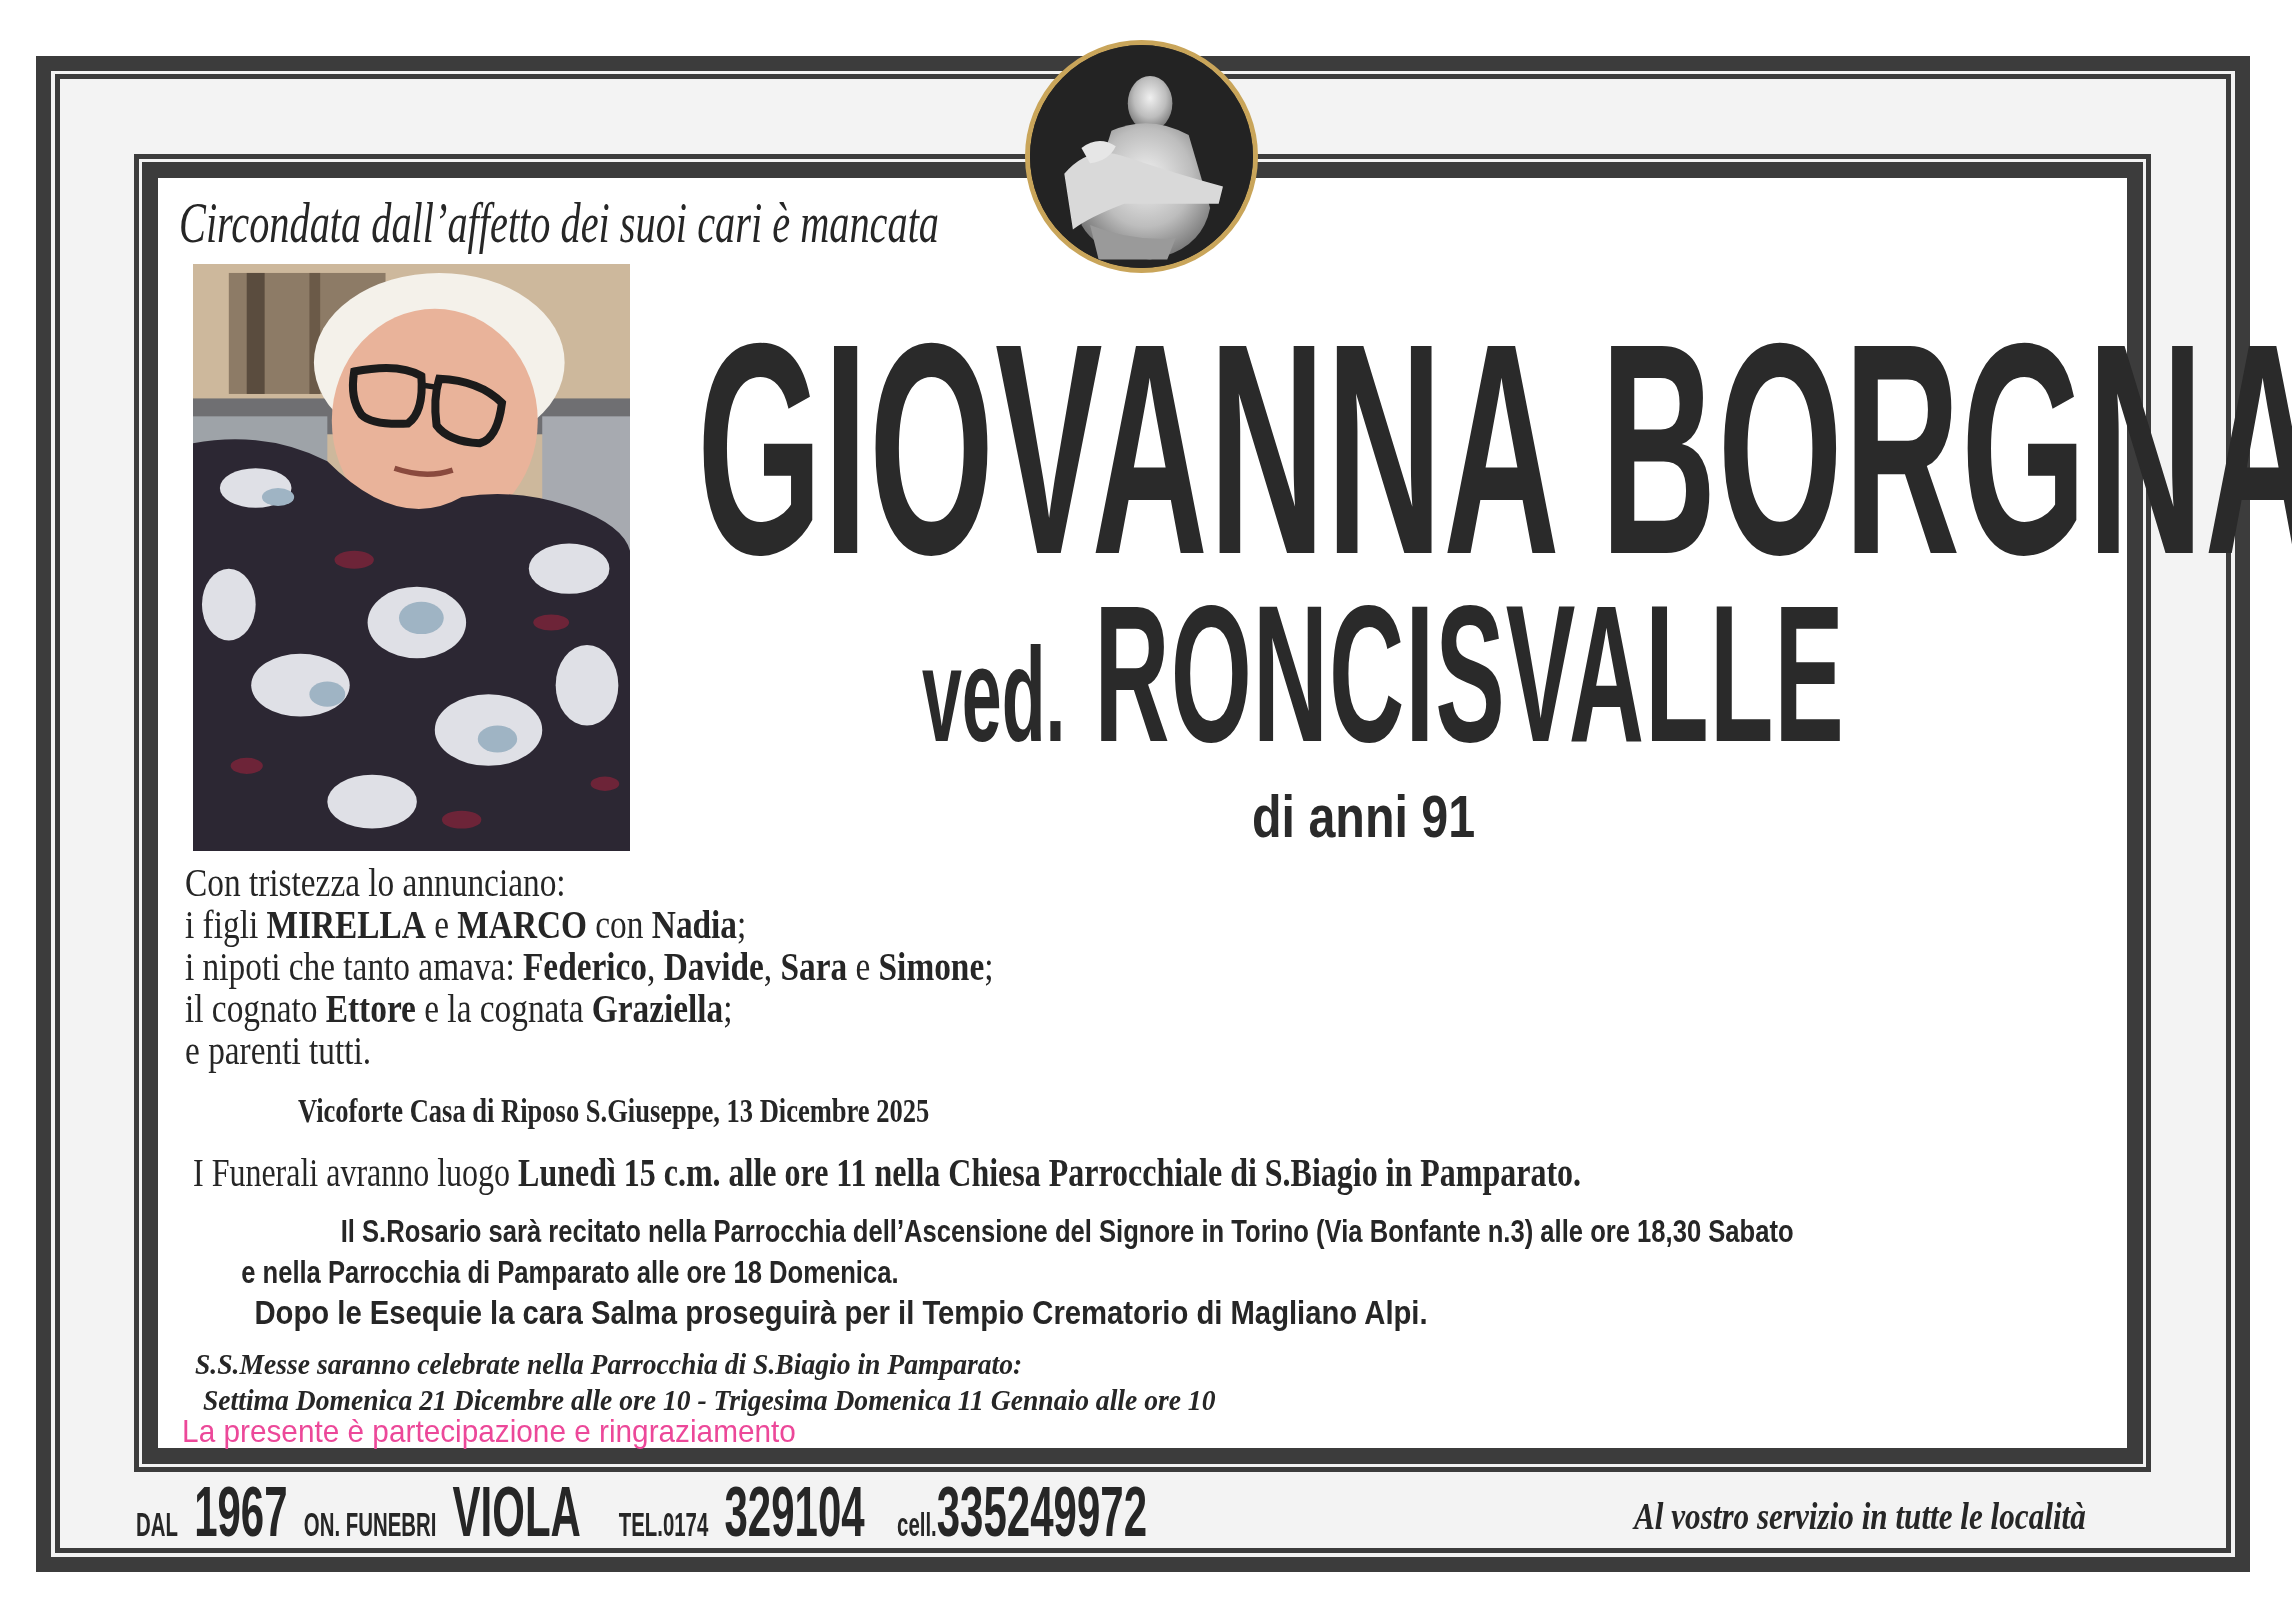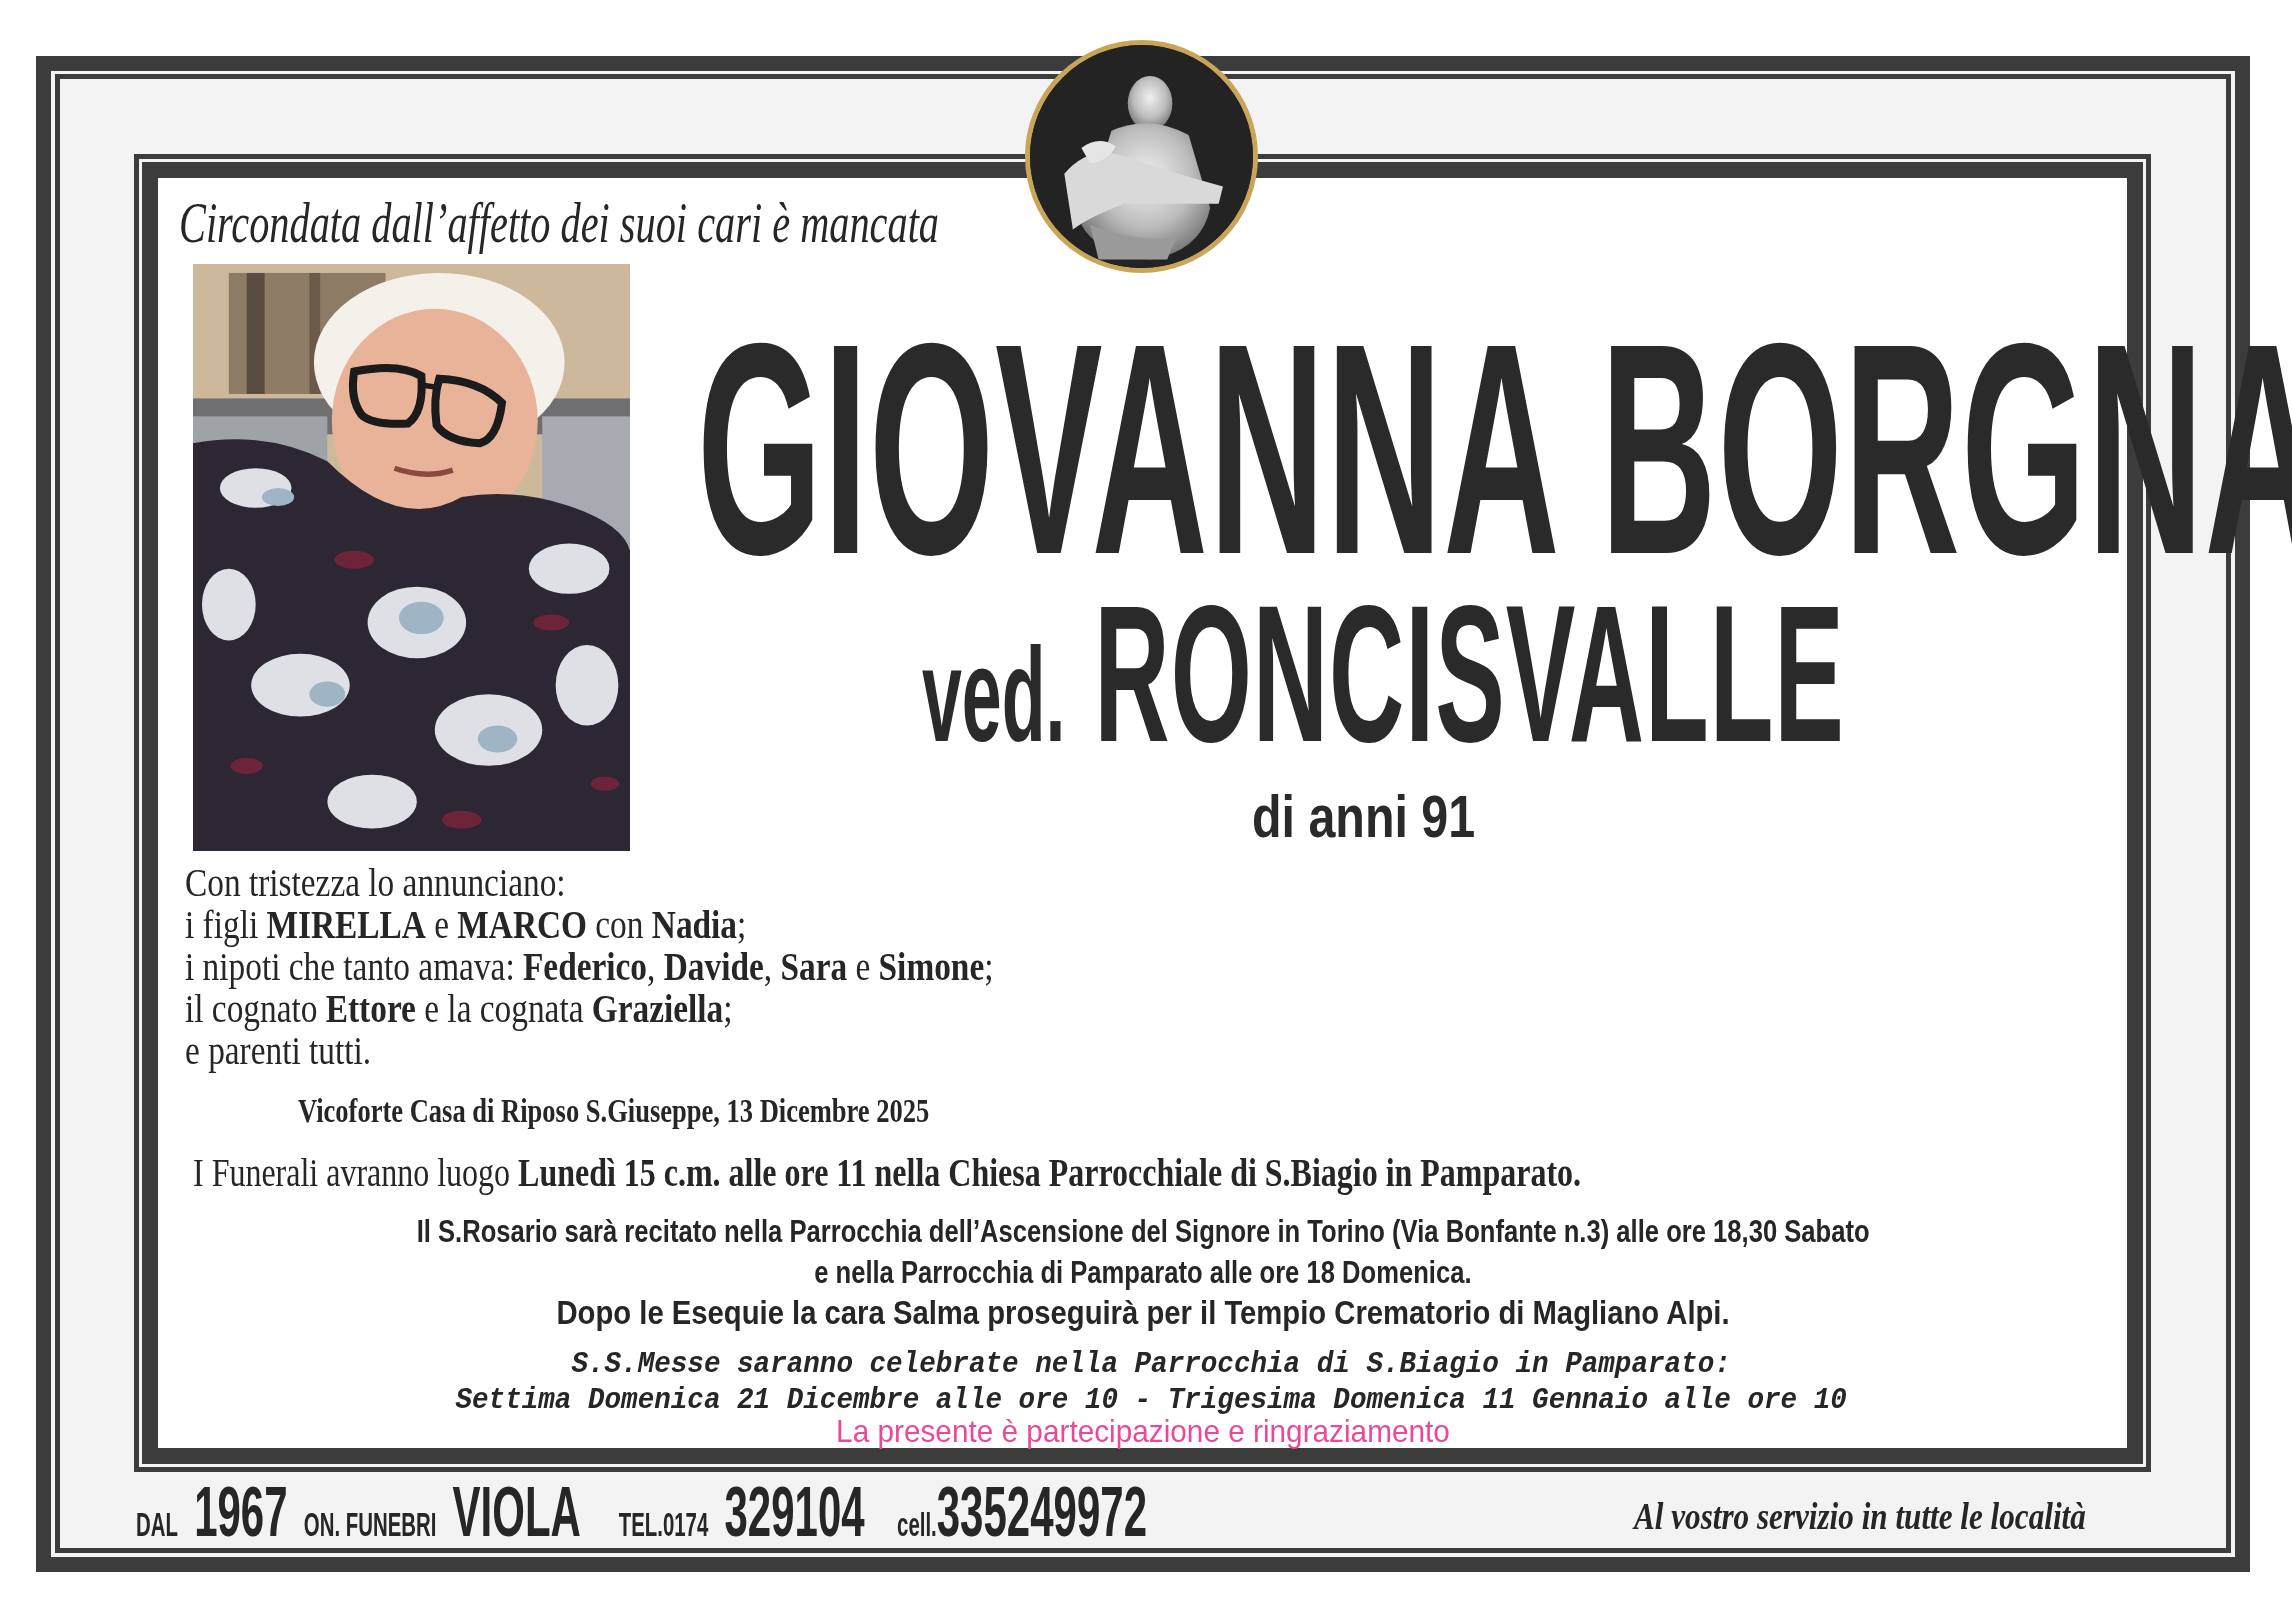--- a/index.html
+++ b/index.html
@@ -35,26 +35,26 @@
 
   
   .family { left:185px; top:862px; font-family:"Liberation Serif", serif; font-size:39px; line-height:42px; white-space:nowrap; transform-origin:left top; transform:scaleX(0.855); color:#262626; }
   .family b { font-weight:bold; }
   .place { left:298px; top:1091px; font-family:"Liberation Serif", serif; font-weight:bold; font-size:34px; line-height:39px; white-space:nowrap; transform-origin:left top; transform:scaleX(0.78); color:#262626; }
 
   
   .funeral { left:193px; top:1148px; font-family:"Liberation Serif", serif; font-size:41px; line-height:48px; white-space:nowrap; transform-origin:left top; transform:scaleX(0.78); color:#262626; }
   .funeral b { font-weight:bold; }
 
-  .centered { left:159px; width:1968px; text-align:center; white-space:nowrap; }
+  .centered { left:159px; width:1968px; white-space:nowrap; }
   .rosary { top:1211px; font-family:"Liberation Sans", sans-serif; font-weight:bold; font-size:32px; line-height:41px; color:#262626; }
   .rosary span { display:inline-block; transform:scaleX(0.8); transform-origin:center top; }
   .cremation { top:1292px; font-family:"Liberation Sans", sans-serif; font-weight:bold; font-size:34px; line-height:41px; color:#262626; }
   .cremation span { display:inline-block; transform:scaleX(0.86); transform-origin:center top; }
-  .masses { top:1346px; font-family:Liberation Mono, monospace; font-weight:bold; font-style:italic; font-size:30px; line-height:36px; color:#262626;padding-left:8px; }
+  .masses { top:1346px; font-family:Liberation Serif, serif; font-weight:bold; font-style:italic; font-size:30px; line-height:36px; color:#262626; }
   .masses span { display:inline-block; transform:scaleX(0.92); transform-origin:center top; }
   .thanks { top:1413px; font-family:"Liberation Sans", sans-serif; font-size:32px; line-height:36px; color:#ec4899; }
   .thanks span { display:inline-block; transform:scaleX(0.93); transform-origin:center top; }
 
   
   .footer-left { left:136px; top:1476px; font-family:"Liberation Sans", sans-serif; font-weight:bold; white-space:nowrap; transform-origin:left top; transform:scaleX(0.6); color:#262626; line-height:72px; }
   .footer-left .sm { font-size:34px; }
   .footer-left .lg { font-size:70px; }
   .footer-left .gap { display:inline-block; width:27px; }
   .footer-right { left:1634px; top:1496px; font-family:"Liberation Serif", serif; font-weight:bold; font-style:italic; font-size:38px; line-height:41px; white-space:nowrap; transform-origin:left top; transform:scaleX(0.82); color:#262626; }

